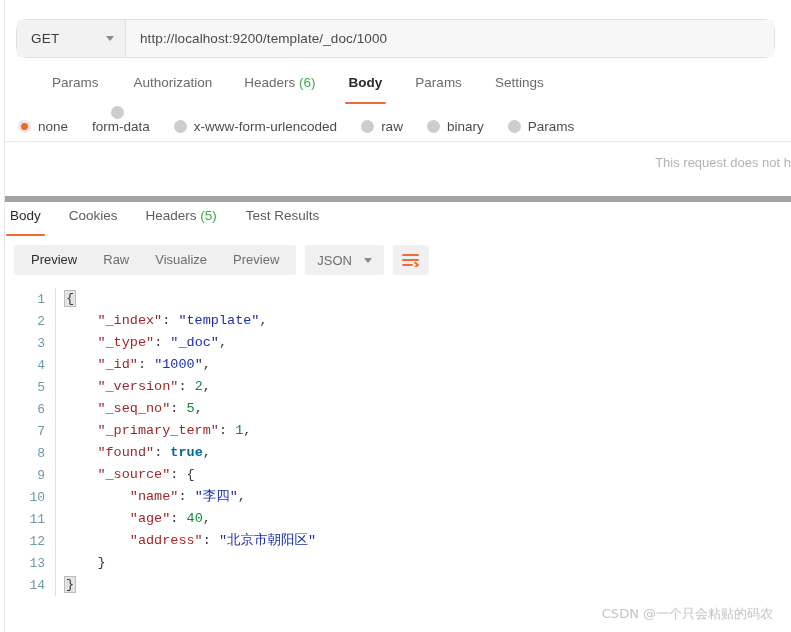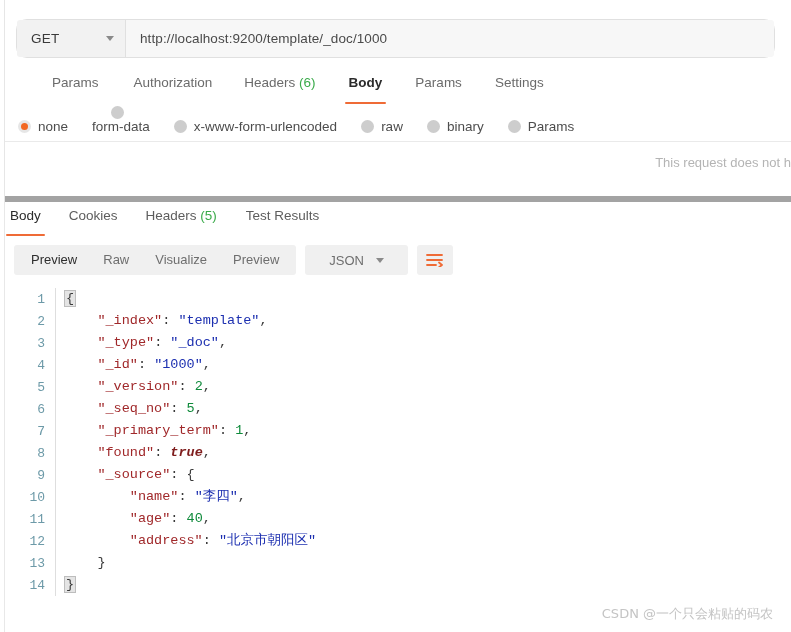--- a/index.html
+++ b/index.html
@@ -123,21 +123,21 @@
     padding: 0 4px;
   }
   .seg {
     padding: 0 13px; height: 30px; line-height: 30px;
     font-size: 13px; color: #6e6e6e; cursor: pointer; white-space: nowrap;
   }
   .seg.active { color: #2e2e2e; }
   .fmt-select {
     background: #f0f0f0; border-radius: 3px; margin-left: 9px;
     display: flex; align-items: center; gap: 12px;
-    padding: 0 24px; height: 30px; cursor: pointer;
+    padding: 0 12px; height: 30px; cursor: pointer;
   }
   .fmt-label { font-size: 13px; color: #6e6e6e; }
   .wrap-btn {
     background: #f0f0f0; border-radius: 3px; margin-left: 9px;
     width: 36px; height: 30px; display: flex; align-items: center;
     justify-content: center; cursor: pointer;
   }
 
   
   .json-viewer {
@@ -149,21 +149,21 @@
   .gutter {
     width: 45px; text-align: right; padding-right: 10px;
     color: #6d9aa8; font-size: 13px; flex: none; user-select: none;
   }
   .guide { width: 1px; height: 22px; background: #dedede; flex: none; }
   .code-text { padding-left: 9px; white-space: pre; line-height: 22px; }
 
   .tok-key   { color: #a0282a; }
   .tok-str   { color: #1c2fb0; }
   .tok-num   { color: #0e8a3a; }
-  .tok-bool  { color: #7f1d1d; font-weight: bold; font-style: italic; }
+  .tok-bool  { color: #0369a1; font-weight: bold; }
   .tok-punc  { color: #3a3a3a; }
   .tok-brace { color: #3a3a3a; }
   .brace-hl {
     background: #e4e4e4; outline: 1px solid #bdbdbd; padding: 0 1px;
   }
 
   
   .watermark {
     position: absolute; right: 18px; bottom: 9px;
     font-size: 13px; color: #c4c4c4; white-space: nowrap;

